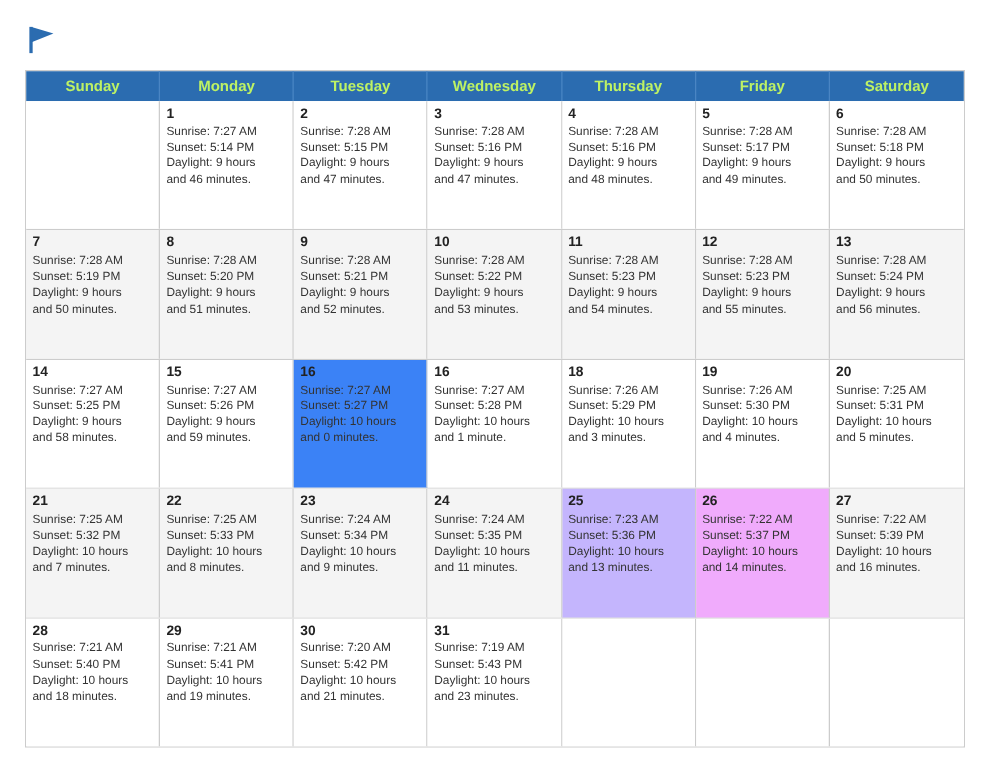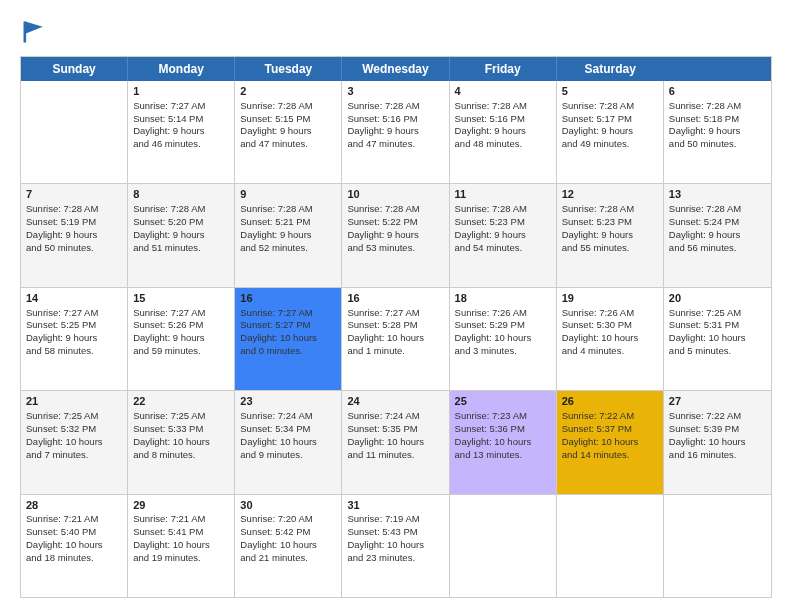--- a/index.html
+++ b/index.html
@@ -53,21 +53,21 @@
       border: 1px solid #ccc;
     }
     .cal-header {
       display: grid;
       grid-template-columns: repeat(7, 1fr);
       background: #2b6cb0;
     }
     .cal-header-cell {
       padding: 5px 4px;
       text-align: center;
-      color: #ffffff;
+      color: #bef264;
       font-size: 12px;
       font-weight: bold;
       border-right: 1px solid #4a85c3;
     }
     .cal-header-cell:last-child { border-right: none; }
     .cal-body {
       flex: 1;
       display: flex;
       flex-direction: column;
     }
@@ -119,20 +119,21 @@
       <div class="subtitle"></div>
     </div>
   </div>
 
   <div class="calendar">
     <div class="cal-header">
     <div class="cal-header-cell">Sunday</div>
         <div class="cal-header-cell">Monday</div>
         <div class="cal-header-cell">Tuesday</div>
         <div class="cal-header-cell">Wednesday</div>
+        <div class="cal-header-cell">Thursday</div>
         <div class="cal-header-cell">Friday</div>
         <div class="cal-header-cell">Saturday</div>
       </div>
     <div class="cal-body">
     <div class="cal-row" style="background: rgb(255, 255, 255);">
           <div class="cal-cell empty" style="background: rgb(255, 255, 255);"></div>
           <div class="cal-cell" style="background: rgb(255, 255, 255);">
             <span class="day-num">1</span>
             <div style="font-size: 9.5px; line-height: 1.35; color: rgb(51, 51, 51); white-space: pre-line;">Sunrise: 7:27 AM
 Sunset: 5:14 PM
@@ -306,21 +307,21 @@
 Daylight: 10 hours
 and 11 minutes.</div>
           </div>
           <div class="cal-cell" style="background: #c4b5fd;">
             <span class="day-num">25</span>
             <div style="font-size: 9.5px; line-height: 1.35; color: rgb(51, 51, 51); white-space: pre-line;">Sunrise: 7:23 AM
 Sunset: 5:36 PM
 Daylight: 10 hours
 and 13 minutes.</div>
           </div>
-          <div class="cal-cell" style="background: #eab308;">
+          <div class="cal-cell" style="background: #f0abfc;">
             <span class="day-num">26</span>
             <div style="font-size: 9.5px; line-height: 1.35; color: rgb(51, 51, 51); white-space: pre-line;">Sunrise: 7:22 AM
 Sunset: 5:37 PM
 Daylight: 10 hours
 and 14 minutes.</div>
           </div>
           <div class="cal-cell" style="background: rgb(244, 244, 244);">
             <span class="day-num">27</span>
             <div style="font-size: 9.5px; line-height: 1.35; color: rgb(51, 51, 51); white-space: pre-line;">Sunrise: 7:22 AM
 Sunset: 5:39 PM

